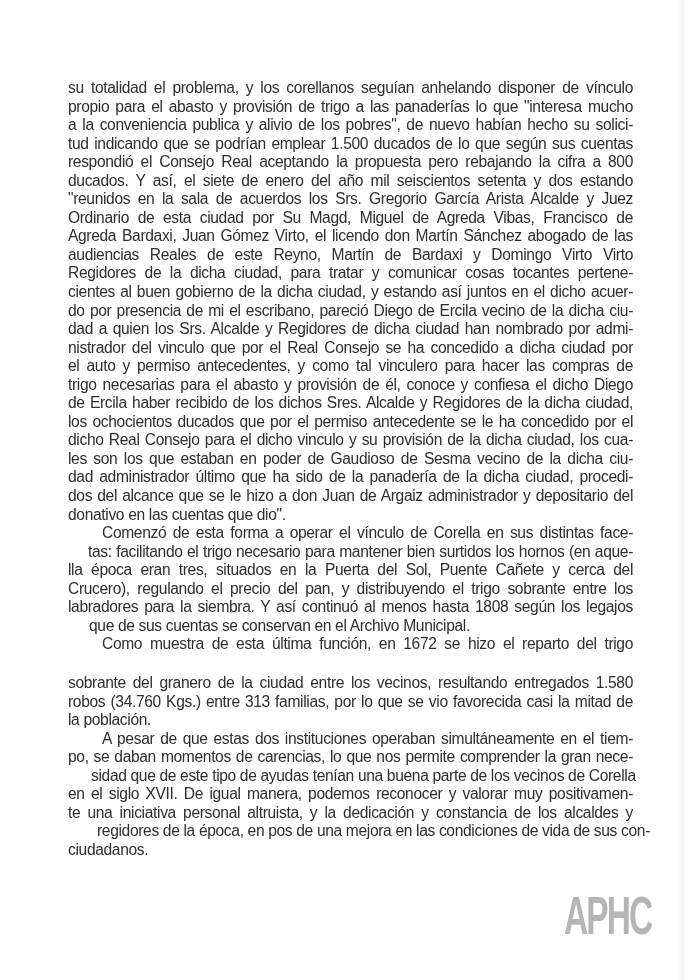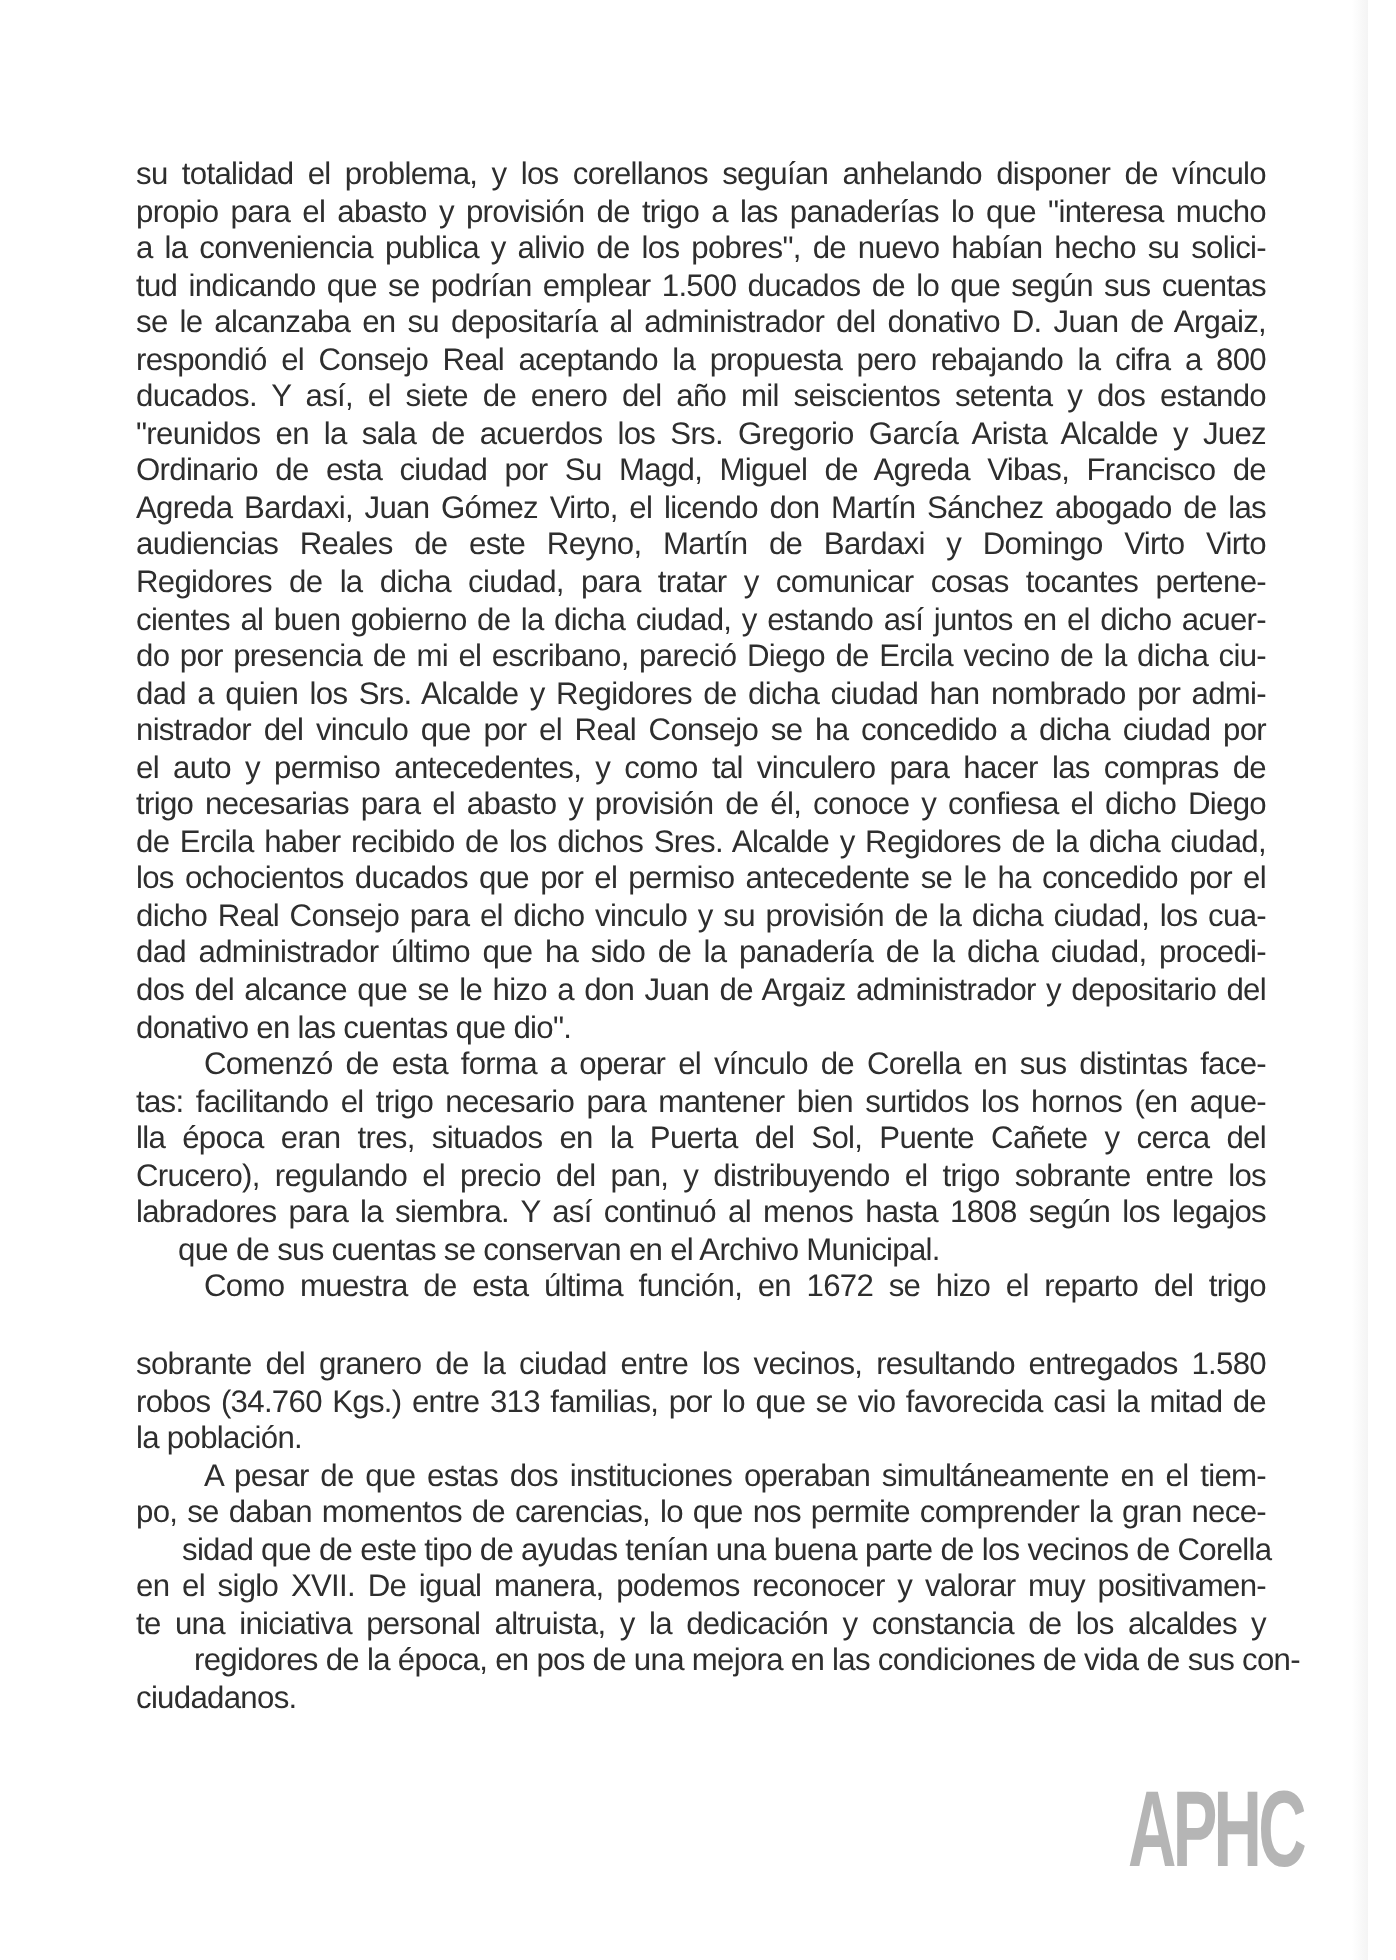--- a/index.html
+++ b/index.html
@@ -39,44 +39,44 @@
 </head>
 <body>
 
 <div class="page">
   <div class="text-block" id="text-block">
       <div class="paragraph">
         <span class="line" style="white-space: nowrap;">su totalidad el problema, y los corellanos seguían anhelando disponer de vínculo</span>
         <span class="line" style="white-space: nowrap;">propio para el abasto y provisión de trigo a las panaderías lo que "interesa mucho</span>
         <span class="line" style="white-space: nowrap;">a la conveniencia publica y alivio de los pobres", de nuevo habían hecho su solici-</span>
         <span class="line" style="white-space: nowrap;">tud indicando que se podrían emplear 1.500 ducados de lo que según sus cuentas</span>
-        <span class="line" style="white-space: nowrap;">se le alcanzaba en su depositaría al administrador del donativo D. Juan de Argaiz,</span>
         <span class="line" style="white-space: nowrap;">respondió el Consejo Real aceptando la propuesta pero rebajando la cifra a 800</span>
         <span class="line" style="white-space: nowrap;">ducados. Y así, el siete de enero del año mil seiscientos setenta y dos estando</span>
         <span class="line" style="white-space: nowrap;">"reunidos en la sala de acuerdos los Srs. Gregorio García Arista Alcalde y Juez</span>
         <span class="line" style="white-space: nowrap;">Ordinario de esta ciudad por Su Magd, Miguel de Agreda Vibas, Francisco de</span>
         <span class="line" style="white-space: nowrap;">Agreda Bardaxi, Juan Gómez Virto, el licendo don Martín Sánchez abogado de las</span>
         <span class="line" style="white-space: nowrap;">audiencias Reales de este Reyno, Martín de Bardaxi y Domingo Virto Virto</span>
         <span class="line" style="white-space: nowrap;">Regidores de la dicha ciudad, para tratar y comunicar cosas tocantes pertene-</span>
         <span class="line" style="white-space: nowrap;">cientes al buen gobierno de la dicha ciudad, y estando así juntos en el dicho acuer-</span>
         <span class="line" style="white-space: nowrap;">do por presencia de mi el escribano, pareció Diego de Ercila vecino de la dicha ciu-</span>
         <span class="line" style="white-space: nowrap;">dad a quien los Srs. Alcalde y Regidores de dicha ciudad han nombrado por admi-</span>
         <span class="line" style="white-space: nowrap;">nistrador del vinculo que por el Real Consejo se ha concedido a dicha ciudad por</span>
         <span class="line" style="white-space: nowrap;">el auto y permiso antecedentes, y como tal vinculero para hacer las compras de</span>
         <span class="line" style="white-space: nowrap;">trigo necesarias para el abasto y provisión de él, conoce y confiesa el dicho Diego</span>
         <span class="line" style="white-space: nowrap;">de Ercila haber recibido de los dichos Sres. Alcalde y Regidores de la dicha ciudad,</span>
         <span class="line" style="white-space: nowrap;">los ochocientos ducados que por el permiso antecedente se le ha concedido por el</span>
         <span class="line" style="white-space: nowrap;">dicho Real Consejo para el dicho vinculo y su provisión de la dicha ciudad, los cua-</span>
+        <span class="line" style="white-space: nowrap;">les son los que estaban en poder de Gaudioso de Sesma vecino de la dicha ciu-</span>
         <span class="line" style="white-space: nowrap;">dad administrador último que ha sido de la panadería de la dicha ciudad, procedi-</span>
         <span class="line" style="white-space: nowrap;">dos del alcance que se le hizo a don Juan de Argaiz administrador y depositario del</span>
         <span class="line last" style="white-space: nowrap;">donativo en las cuentas que dio".</span>
       </div>
       <div class="paragraph">
         <span class="line indent" style="white-space: nowrap;">Comenzó de esta forma a operar el vínculo de Corella en sus distintas face-</span>
-        <span class="line" style="white-space: nowrap;">tas:  facilitando el trigo necesario para mantener bien surtidos los hornos (en aque-</span>
+        <span class="line" style="white-space: nowrap; margin-left: 20px;">tas:  facilitando el trigo necesario para mantener bien surtidos los hornos (en aque-</span>
         <span class="line" style="white-space: nowrap;">lla época eran tres, situados en la Puerta del Sol, Puente Cañete y cerca del</span>
         <span class="line" style="white-space: nowrap;">Crucero), regulando el precio del pan, y distribuyendo el trigo sobrante entre los</span>
         <span class="line" style="white-space: nowrap;">labradores para la siembra. Y así continuó al menos hasta 1808 según los legajos</span>
         <span class="line last" style="white-space: nowrap; margin-left: 21px;">que de sus cuentas se conservan en el Archivo Municipal.</span>
       </div>
       <div class="paragraph">
         <span class="line indent" style="white-space: nowrap;">Como muestra de esta última función, en 1672 se hizo el reparto del trigo</span>
         <span class="line" style="white-space: nowrap; margin-top: 20px;">sobrante del granero de la ciudad entre los vecinos, resultando entregados 1.580</span>
         <span class="line" style="white-space: nowrap;">robos (34.760 Kgs.) entre 313 familias, por lo que se vio favorecida casi la mitad de</span>
         <span class="line last" style="white-space: nowrap;">la población.</span>

